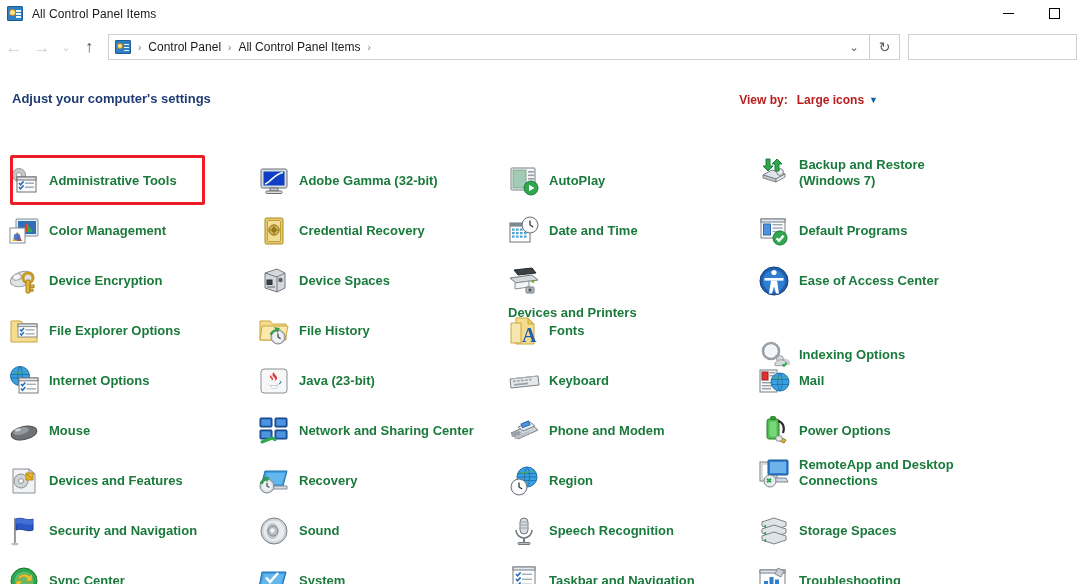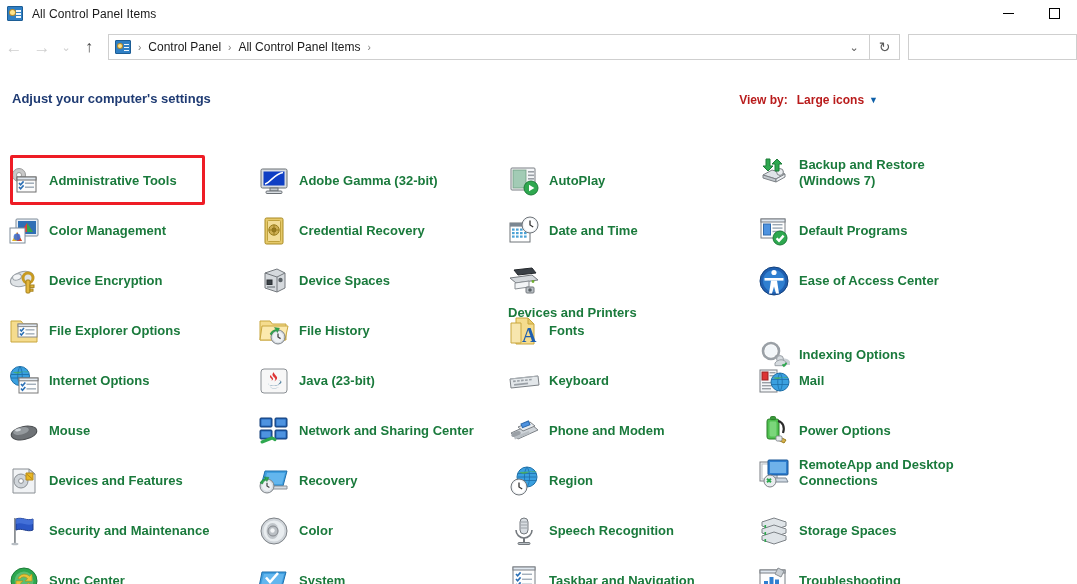--- a/index.html
+++ b/index.html
@@ -310,21 +310,21 @@
       </div>
       <div class="cp-item" style="left: 8px; top: 451px;">
         <div class="cp-icon">
           <svg viewBox="0 0 32 32">
             <rect x="6" y="3" width="1.8" height="26" fill="#8a8f94"></rect>
             <path d="M8 4c6-2.5 11 2.5 17 0v11c-6 2.5-11-2.5-17 0z" fill="#2b57c6" stroke="#1b3a8c"></path>
             <path d="M8 4c6-2.5 11 2.5 17 0v5c-6 2.5-11-2.5-17 0z" fill="#4e7ae0" opacity=".7"></path>
             <ellipse cx="6.9" cy="29" rx="3.6" ry="1.3" fill="#b8bec4"></ellipse>
           </svg>
         </div>
-        <div class="cp-label">Security and Maintenance</div>
+        <div class="cp-label">Security and Navigation</div>
       </div>
       <div class="cp-item" style="left: 8px; top: 501px;">
         <div class="cp-icon">
           <svg viewBox="0 0 32 32">
             <circle cx="16" cy="16" r="13" fill="#2ea84f" stroke="#1c7c38"></circle>
             <circle cx="16" cy="16" r="9.5" fill="#7fd08f" opacity=".55"></circle>
             <path d="M10 13.5a7 7 0 0 1 11.5-2.2l2.5-2.2v7h-7l2.6-2.4A4.6 4.6 0 0 0 12 14z" fill="#e8c33a" stroke="#b08c12" stroke-width=".6"></path>
             <path d="M22 18.5a7 7 0 0 1-11.5 2.2L8 22.9v-7h7l-2.6 2.4A4.6 4.6 0 0 0 20 18z" fill="#e8c33a" stroke="#b08c12" stroke-width=".6"></path>
           </svg>
         </div>
@@ -426,21 +426,21 @@
       <div class="cp-item" style="left: 258px; top: 451px;">
         <div class="cp-icon">
           <svg viewBox="0 0 32 32">
             <circle cx="16" cy="16" r="13" fill="#cfd4d9" stroke="#7d8287"></circle>
             <circle cx="16" cy="16" r="10.5" fill="#e9edf0"></circle>
             <ellipse cx="14.5" cy="16" rx="6" ry="8" fill="#9aa0a6" opacity=".5"></ellipse>
             <circle cx="15" cy="16" r="5" fill="#babfc4" stroke="#85898e"></circle>
             <circle cx="14.5" cy="15.5" r="2.2" fill="#f2f4f6"></circle>
           </svg>
         </div>
-        <div class="cp-label">Color</div>
+        <div class="cp-label">Sound</div>
       </div>
       <div class="cp-item" style="left: 258px; top: 501px;">
         <div class="cp-icon">
           <svg viewBox="0 0 32 32">
             <path d="M4 7h24l-4 15H1z" fill="#3f9fe0" stroke="#2070ad"></path>
             <path d="M6 9h20l-3 11H3z" fill="#63b6ee"></path>
             <path d="M1 22h27v3H1z" fill="#d5dce2" stroke="#8b9198"></path>
             <path d="M8 12.5l4 4.5 8-9" stroke="#fff" stroke-width="2.6" fill="none"></path>
           </svg>
         </div>

